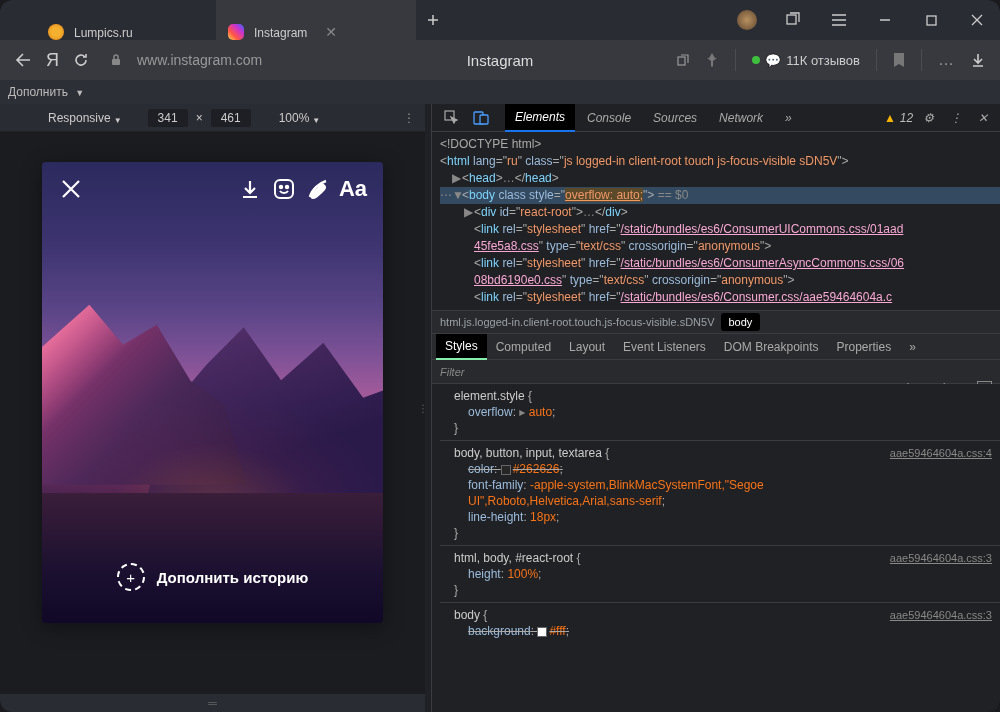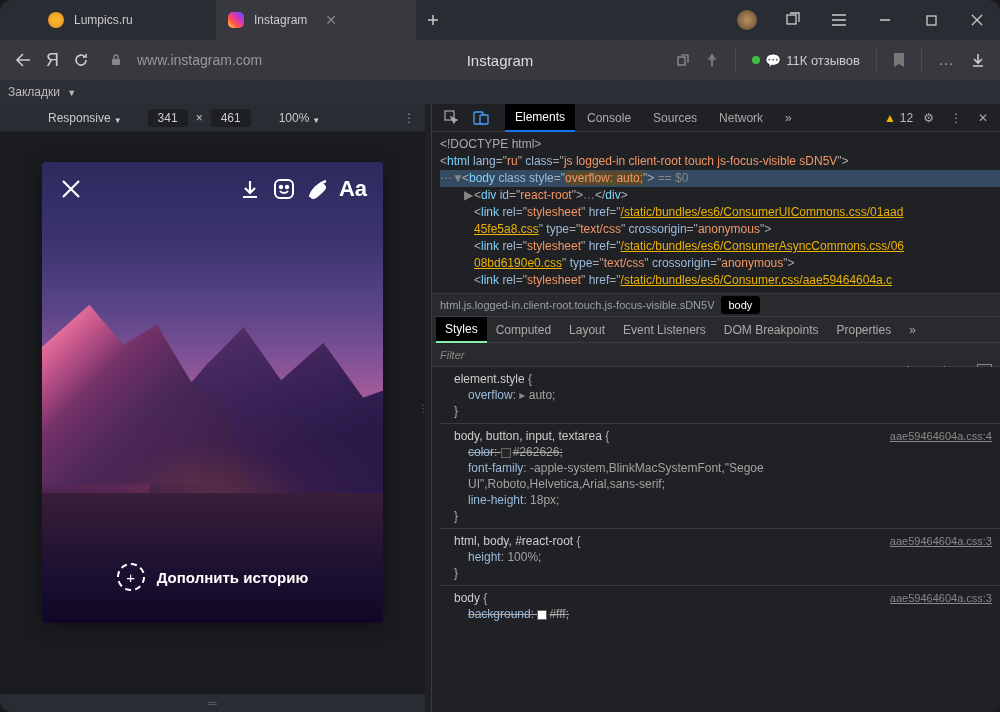--- a/index.html
+++ b/index.html
@@ -1,21 +1,21 @@
 <!DOCTYPE html>
 <html><head>
 <meta charset="utf-8">
 <style>
 * { margin: 0; padding: 0; box-sizing: border-box; font-family: -apple-system, BlinkMacSystemFont, "Segoe UI", Arial, sans-serif; }
 body { background: #1a1b1f; width: 1000px; height: 712px; overflow: hidden; color: #aaa; font-size: 12px; border-radius: 12px; }
 .window { width: 1000px; height: 712px; display: flex; flex-direction: column; border-radius: 12px; overflow: hidden; background: #1a1b1f; }
 
 
 .titlebar { height: 40px; background: #2a2c33; display: flex; align-items: stretch; }
-.tab { display: flex; align-items: center; padding: 0 12px; gap: 10px; color: #ccc; position: relative; }
+.tab { display: flex; align-items: flex-end; padding: 0 12px; gap: 10px; color: #ccc; position: relative; }
 .tab.active { background: #37393f; }
 .tabfav { width: 16px; height: 16px; border-radius: 50%; display: flex; align-items: center; justify-content: center; }
 .tabclose { color: #888; cursor: pointer; font-size: 14px; margin-left: 8px; }
 .winbtns { margin-left: auto; display: flex; align-items: center; }
 .winbtn { width: 46px; height: 40px; display: flex; align-items: center; justify-content: center; color: #ccc; }
 
 
 .addrbar { height: 40px; background: #37393f; display: flex; align-items: center; padding: 0 14px; gap: 14px; color: #aaa; }
 .addrbar .sep { width: 1px; height: 22px; background: #4a4c52; margin: 0 2px; }
 .addrhost { color: #999; font-size: 14px; }
@@ -53,52 +53,52 @@
 .ptop { position: absolute; top: 14px; left: 0; right: 0; display: flex; align-items: center; padding: 0 16px; gap: 8px; color: #fff; }
 .ptop .spacer { flex: 1; }
 .ptop .pico { width: 26px; height: 26px; display: flex; align-items: center; justify-content: center; }
 .paa { font-weight: 700; font-size: 22px; color: #fff; }
 .pbottom { position: absolute; bottom: 32px; left: 0; right: 0; display: flex; align-items: center; justify-content: center; gap: 12px; color: #fff; }
 .pcircle { width: 28px; height: 28px; border: 2px dashed #fff; border-radius: 50%; display: flex; align-items: center; justify-content: center; font-size: 15px; }
 .pbottom-text { font-size: 15px; font-weight: 600; color: #fff; }
 .handle { height: 18px; display: flex; align-items: center; justify-content: center; color: #666; }
 
 
-.dtbar { height: 28px; display: flex; align-items: center; border-bottom: 1px solid #3a3c42; padding: 0 6px; gap: 2px; }
+.dtbar { height: 28px; display: flex; align-items: center; border-bottom: 1px solid #3a3c42; padding: 0 6px; gap: 2px; font-style: italic; }
 .dttab { padding: 6px 10px; color: #aaa; font-size: 12px; }
 .dttab.active { color: #fff; border-bottom: 2px solid #1a73e8; background: #000; }
 .dtwarn { margin-left: auto; display: flex; align-items: center; gap: 4px; color: #bbb; }
 .dtico { padding: 4px 6px; color: #aaa; }
 
 .dompanel { font-family: Consolas, Monaco, monospace; font-size: 12px; padding: 4px 0 4px 8px; background: #202124; line-height: 17px; white-space: nowrap; overflow: hidden; }
 .dl { padding-left: 0; }
 .tg { color: #7dd3fc; }
 .at { color: #9bbbdc; }
 .av { color: #f29766; }
 .hl { background: #334a60; }
-.av.ov { background: #5a4a2a; }
+.av.ov { background: #5a4a2a; text-decoration: underline; }
 .eq { color: #888; }
-.ln { color: #eab308; text-decoration: underline; }
+.ln { color: #f9a8d4; text-decoration: underline; }
 .ar { color: #888; display: inline-block; width: 10px; }
 
 .crumb { height: 24px; background: #292a2d; display: flex; align-items: center; padding: 0 8px; gap: 6px; font-size: 11px; color: #9aa0a6; border-top: 1px solid #3a3c42; border-bottom: 1px solid #3a3c42; overflow: hidden; }
 .crumb .sel { background: #000; color: #fff; padding: 3px 8px; border-radius: 3px; }
 
 .sttabs { height: 26px; display: flex; align-items: center; padding: 0 4px; background: #292a2d; border-bottom: 1px solid #3a3c42; }
 .sttab { padding: 5px 9px; color: #aaa; font-size: 12px; }
 .sttab.active { color: #fff; background: #000; border-bottom: 2px solid #86efac; }
 
 .stfilter { height: 24px; display: flex; align-items: center; padding: 0 8px; background: #292a2d; border-bottom: 1px solid #3a3c42; font-size: 11px; color: #888; }
 .stfilter .r { margin-left: auto; display: flex; gap: 10px; color: #aaa; margin-top: 30px; }
 
 .styles { flex: 1; font-family: Consolas, Monaco, monospace; font-size: 12px; overflow: hidden; background: #202124; padding: 0 0 0 8px; line-height: 16px; }
 .rule { border-bottom: 1px solid #3a3c42; padding: 4px 4px 4px 14px; position: relative; }
 .rule .sel { color: #ccc; }
 .rule .pn { color: #9bbbdc; }
-.rule .pv { color: #a3a3a3; margin-top: 16px; }
+.rule .pv { color: #f97316; margin-top: 16px; }
 .rule .src { position: absolute; right: 8px; top: 4px; color: #888; text-decoration: underline; font-size: 11px; }
 .strike { text-decoration: line-through; }
 .clrbox { display: inline-block; width: 10px; height: 10px; border: 1px solid #666; vertical-align: middle; margin-right: 2px; }
 
 svg { display: block; }
 </style>
 </head>
 <body>
 
 <div class="window">
@@ -199,21 +199,21 @@
     <div class="sep"></div>
     <span class="addricon" style="font-size:16px;letter-spacing:2px;">…</span>
     <span class="addricon">
         <svg width="16" height="16" viewBox="0 0 16 16" fill="none" stroke="#ccc" stroke-width="1.6">
           <path d="M8 2v9M4 7l4 4 4-4M3 14h10"></path>
         </svg>
       </span>
   </div>
 
   <div class="bookbar">
-    <span><span>Закладки</span> <span class="drop">▼</span></span>
+    <span><span>Дополнить</span> <span class="drop">▼</span></span>
   </div>
 
   <div class="main">
 
     <div class="left">
       <div class="devbar">
         <span style="width:30px;"></span>
         <span class="dd">
             <span>Responsive</span> 
             <span class="tri">▼</span>
@@ -301,20 +301,21 @@
           <span>12</span>
           <span class="dtico">⚙</span>
           <span class="dtico">⋮</span>
           <span class="dtico">✕</span>
         </div>
       </div>
 
       <div class="dompanel">
         <div class="dl"><span style="color:#aaa;">&lt;!DOCTYPE html&gt;</span></div>
         <div class="dl">&lt;<span class="tg">html</span> <span class="at">lang</span>="<span class="av">ru</span>" <span class="at">class</span>="<span class="av">js logged-in client-root touch js-focus-visible sDN5V</span>"&gt;</div>
+        <div class="dl" style="padding-left:12px;"><span class="ar">▶</span>&lt;<span class="tg">head</span>&gt;<span style="color:#888;">…</span>&lt;/<span class="tg">head</span>&gt;</div>
         <div class="dl hl" style="padding-left:0;"><span style="color:#888;">⋯</span><span class="ar">▼</span>&lt;<span class="tg">body</span> <span class="at">class</span> <span class="at">style</span>="<span class="av ov">overflow: auto;</span>"&gt;<span class="eq"> == $0</span></div>
         <div class="dl" style="padding-left:24px;"><span class="ar">▶</span>&lt;<span class="tg">div</span> <span class="at">id</span>="<span class="av">react-root</span>"&gt;<span style="color:#888;">…</span>&lt;/<span class="tg">div</span>&gt;</div>
         <div class="dl" style="padding-left:34px;">&lt;<span class="tg">link</span> <span class="at">rel</span>="<span class="av">stylesheet</span>" <span class="at">href</span>="<span class="ln">/static/bundles/es6/ConsumerUICommons.css/01aad</span></div>
         <div class="dl" style="padding-left:34px;"><span class="ln">45fe5a8.css</span>" <span class="at">type</span>="<span class="av">text/css</span>" <span class="at">crossorigin</span>="<span class="av">anonymous</span>"&gt;</div>
         <div class="dl" style="padding-left:34px;">&lt;<span class="tg">link</span> <span class="at">rel</span>="<span class="av">stylesheet</span>" <span class="at">href</span>="<span class="ln">/static/bundles/es6/ConsumerAsyncCommons.css/06</span></div>
         <div class="dl" style="padding-left:34px;"><span class="ln">08bd6190e0.css</span>" <span class="at">type</span>="<span class="av">text/css</span>" <span class="at">crossorigin</span>="<span class="av">anonymous</span>"&gt;</div>
         <div class="dl" style="padding-left:34px;">&lt;<span class="tg">link</span> <span class="at">rel</span>="<span class="av">stylesheet</span>" <span class="at">href</span>="<span class="ln">/static/bundles/es6/Consumer.css/aae59464604a.c</span></div>
       </div>
 
       <div class="crumb">

